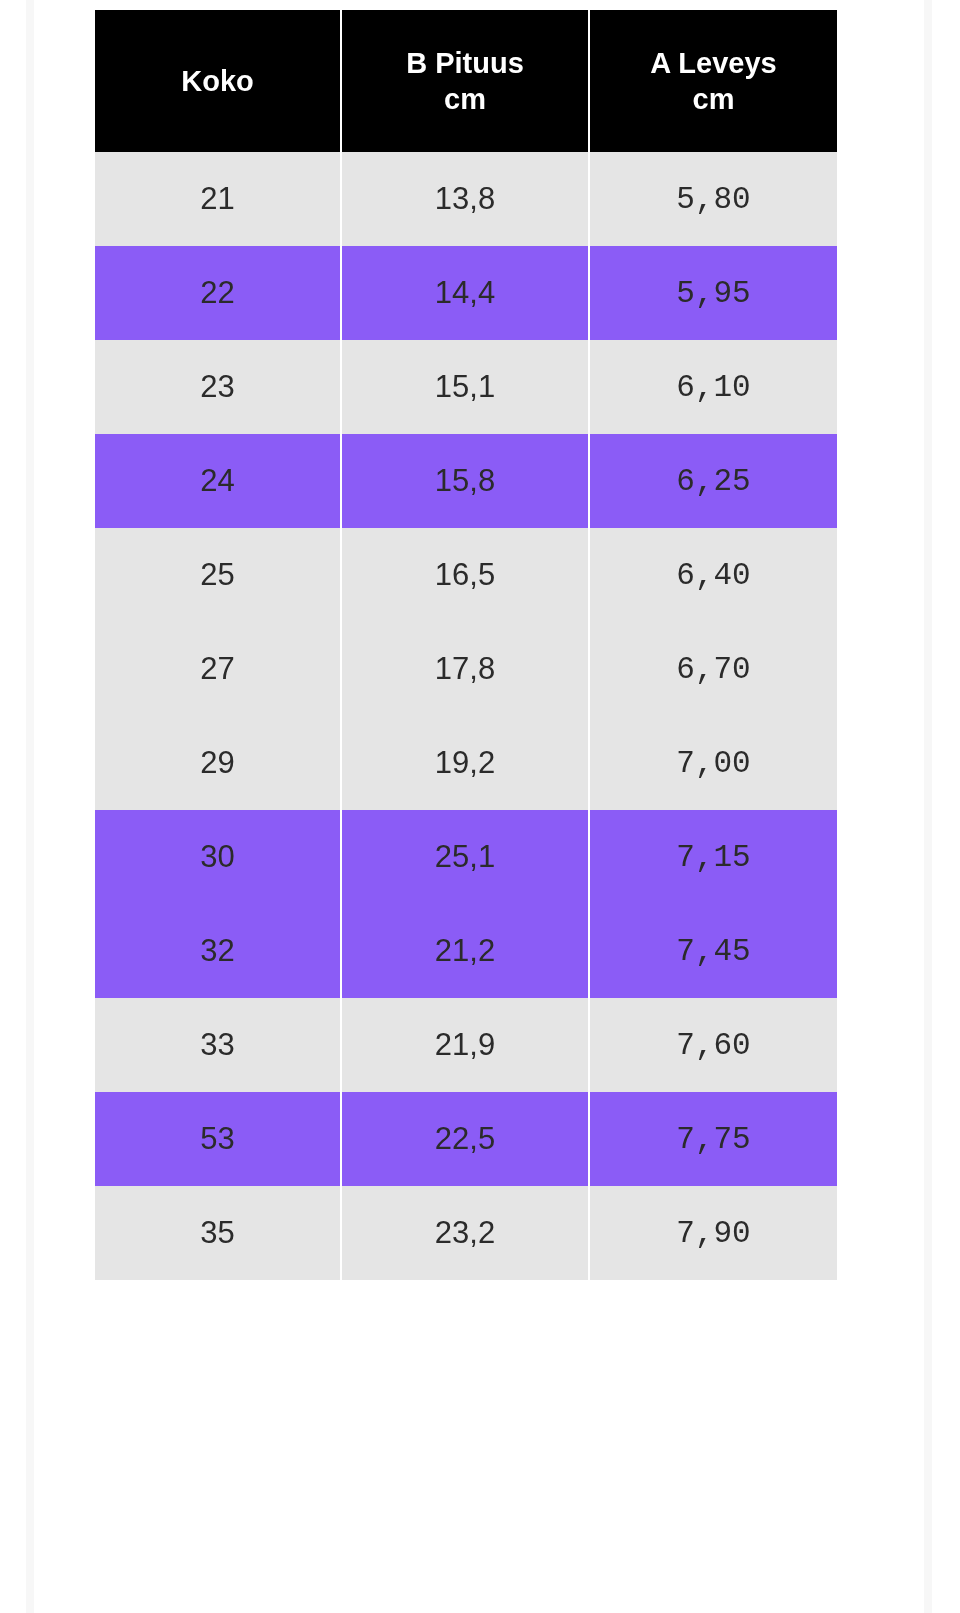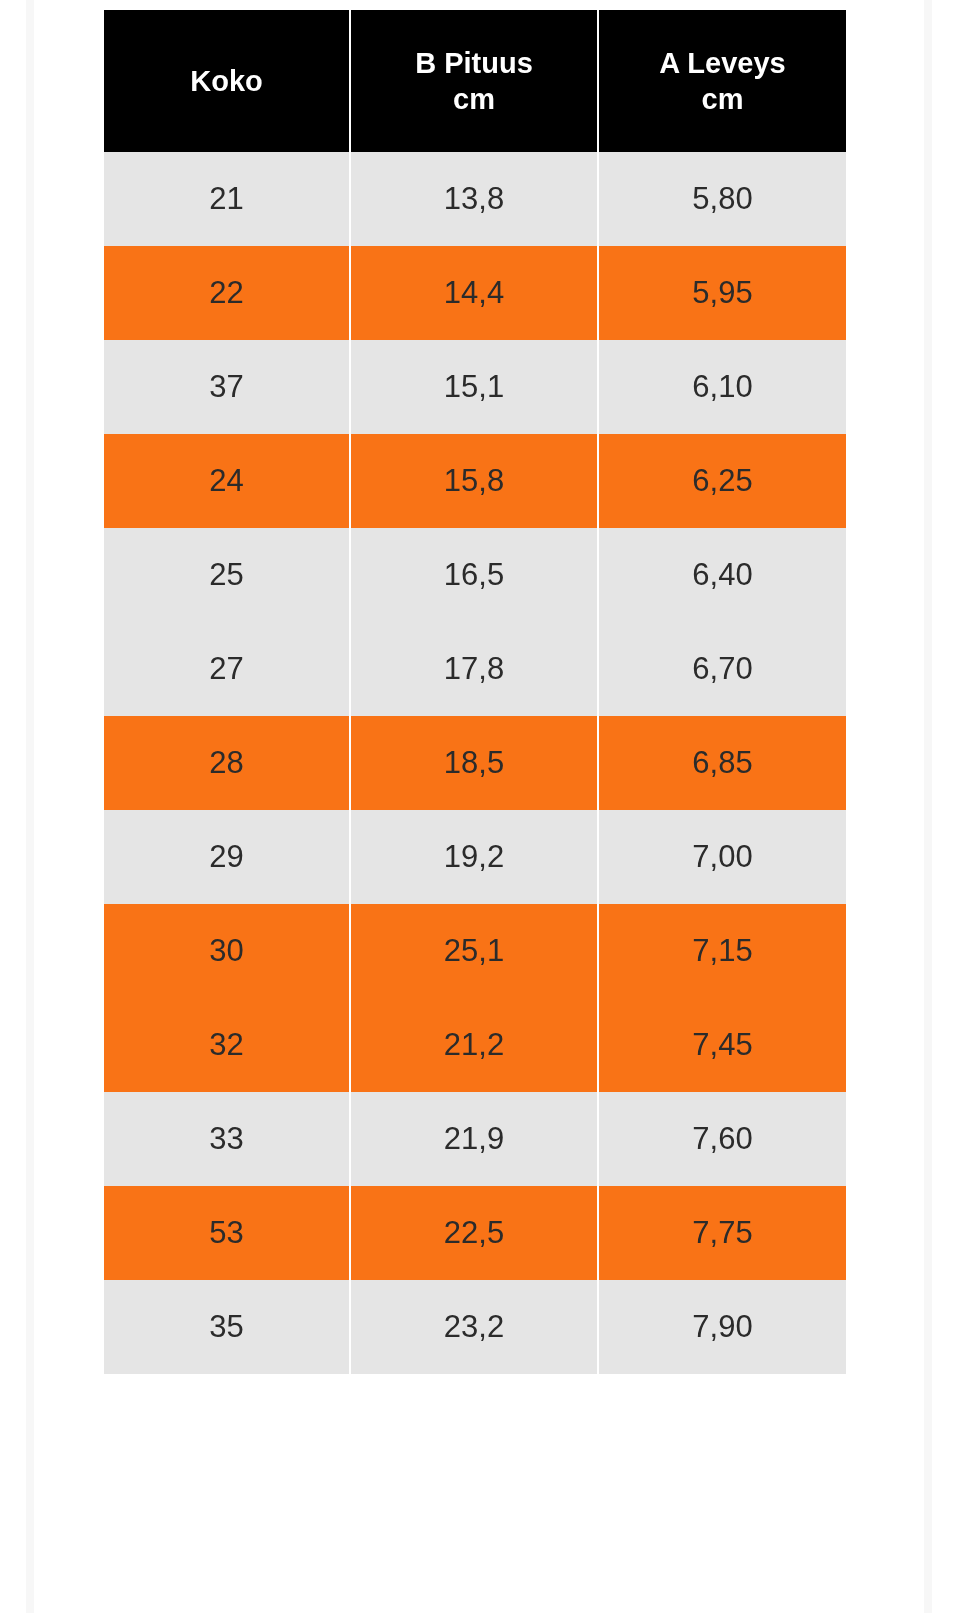--- a/index.html
+++ b/index.html
@@ -21,21 +21,21 @@
     top: 0;
     bottom: 0;
     width: 8px;
     background: #f7f7f7;
   }
   .page-rule.left  { left: 26px; }
   .page-rule.right { left: 924px; }
 
   .table-wrap {
     position: absolute;
-    left: 104px;
+    left: 95px;
     top: 10px;
     width: 742px;
   }
 
   table.size-table {
     border-collapse: collapse;
     table-layout: fixed;
     width: 742px;
   }
 
@@ -68,24 +68,24 @@
     font-size: 31px;
     color: #2b2b2b;
     text-align: center;
     vertical-align: middle;
     padding: 0 17px;
     border-left: 2px solid #ffffff;
     border-right: 2px solid #ffffff;
     box-sizing: border-box;
   }
   tbody td:first-child { border-left: none; }
-  tbody td:last-child  { border-right: none; }
+  tbody td:last-child  { border-right: none; font-family: Liberation Mono, monospace; }
 
   tbody tr.shaded td { background: #e5e5e5; }
-  tbody tr.plain  td { background: #f97316; }
+  tbody tr.plain  td { background: #8b5cf6; }
 </style>
 </head>
 <body>
 
 <div class="page-rule left"></div>
 <div class="page-rule right"></div>
 
 <div class="table-wrap">
   <table class="size-table">
     <colgroup>
@@ -113,43 +113,38 @@
           <td>21</td>
           <td>13,8</td>
           <td>5,80</td>
         </tr>
         <tr class="plain">
           <td>22</td>
           <td>14,4</td>
           <td>5,95</td>
         </tr>
         <tr class="shaded">
-          <td>37</td>
+          <td>23</td>
           <td>15,1</td>
           <td>6,10</td>
         </tr>
         <tr class="plain">
           <td>24</td>
           <td>15,8</td>
           <td>6,25</td>
         </tr>
         <tr class="shaded">
           <td>25</td>
           <td>16,5</td>
           <td>6,40</td>
         </tr>
         <tr class="shaded">
           <td>27</td>
           <td>17,8</td>
           <td>6,70</td>
-        </tr>
-        <tr class="plain">
-          <td>28</td>
-          <td>18,5</td>
-          <td>6,85</td>
         </tr>
         <tr class="shaded">
           <td>29</td>
           <td>19,2</td>
           <td>7,00</td>
         </tr>
         <tr class="plain">
           <td>30</td>
           <td>25,1</td>
           <td>7,15</td>

